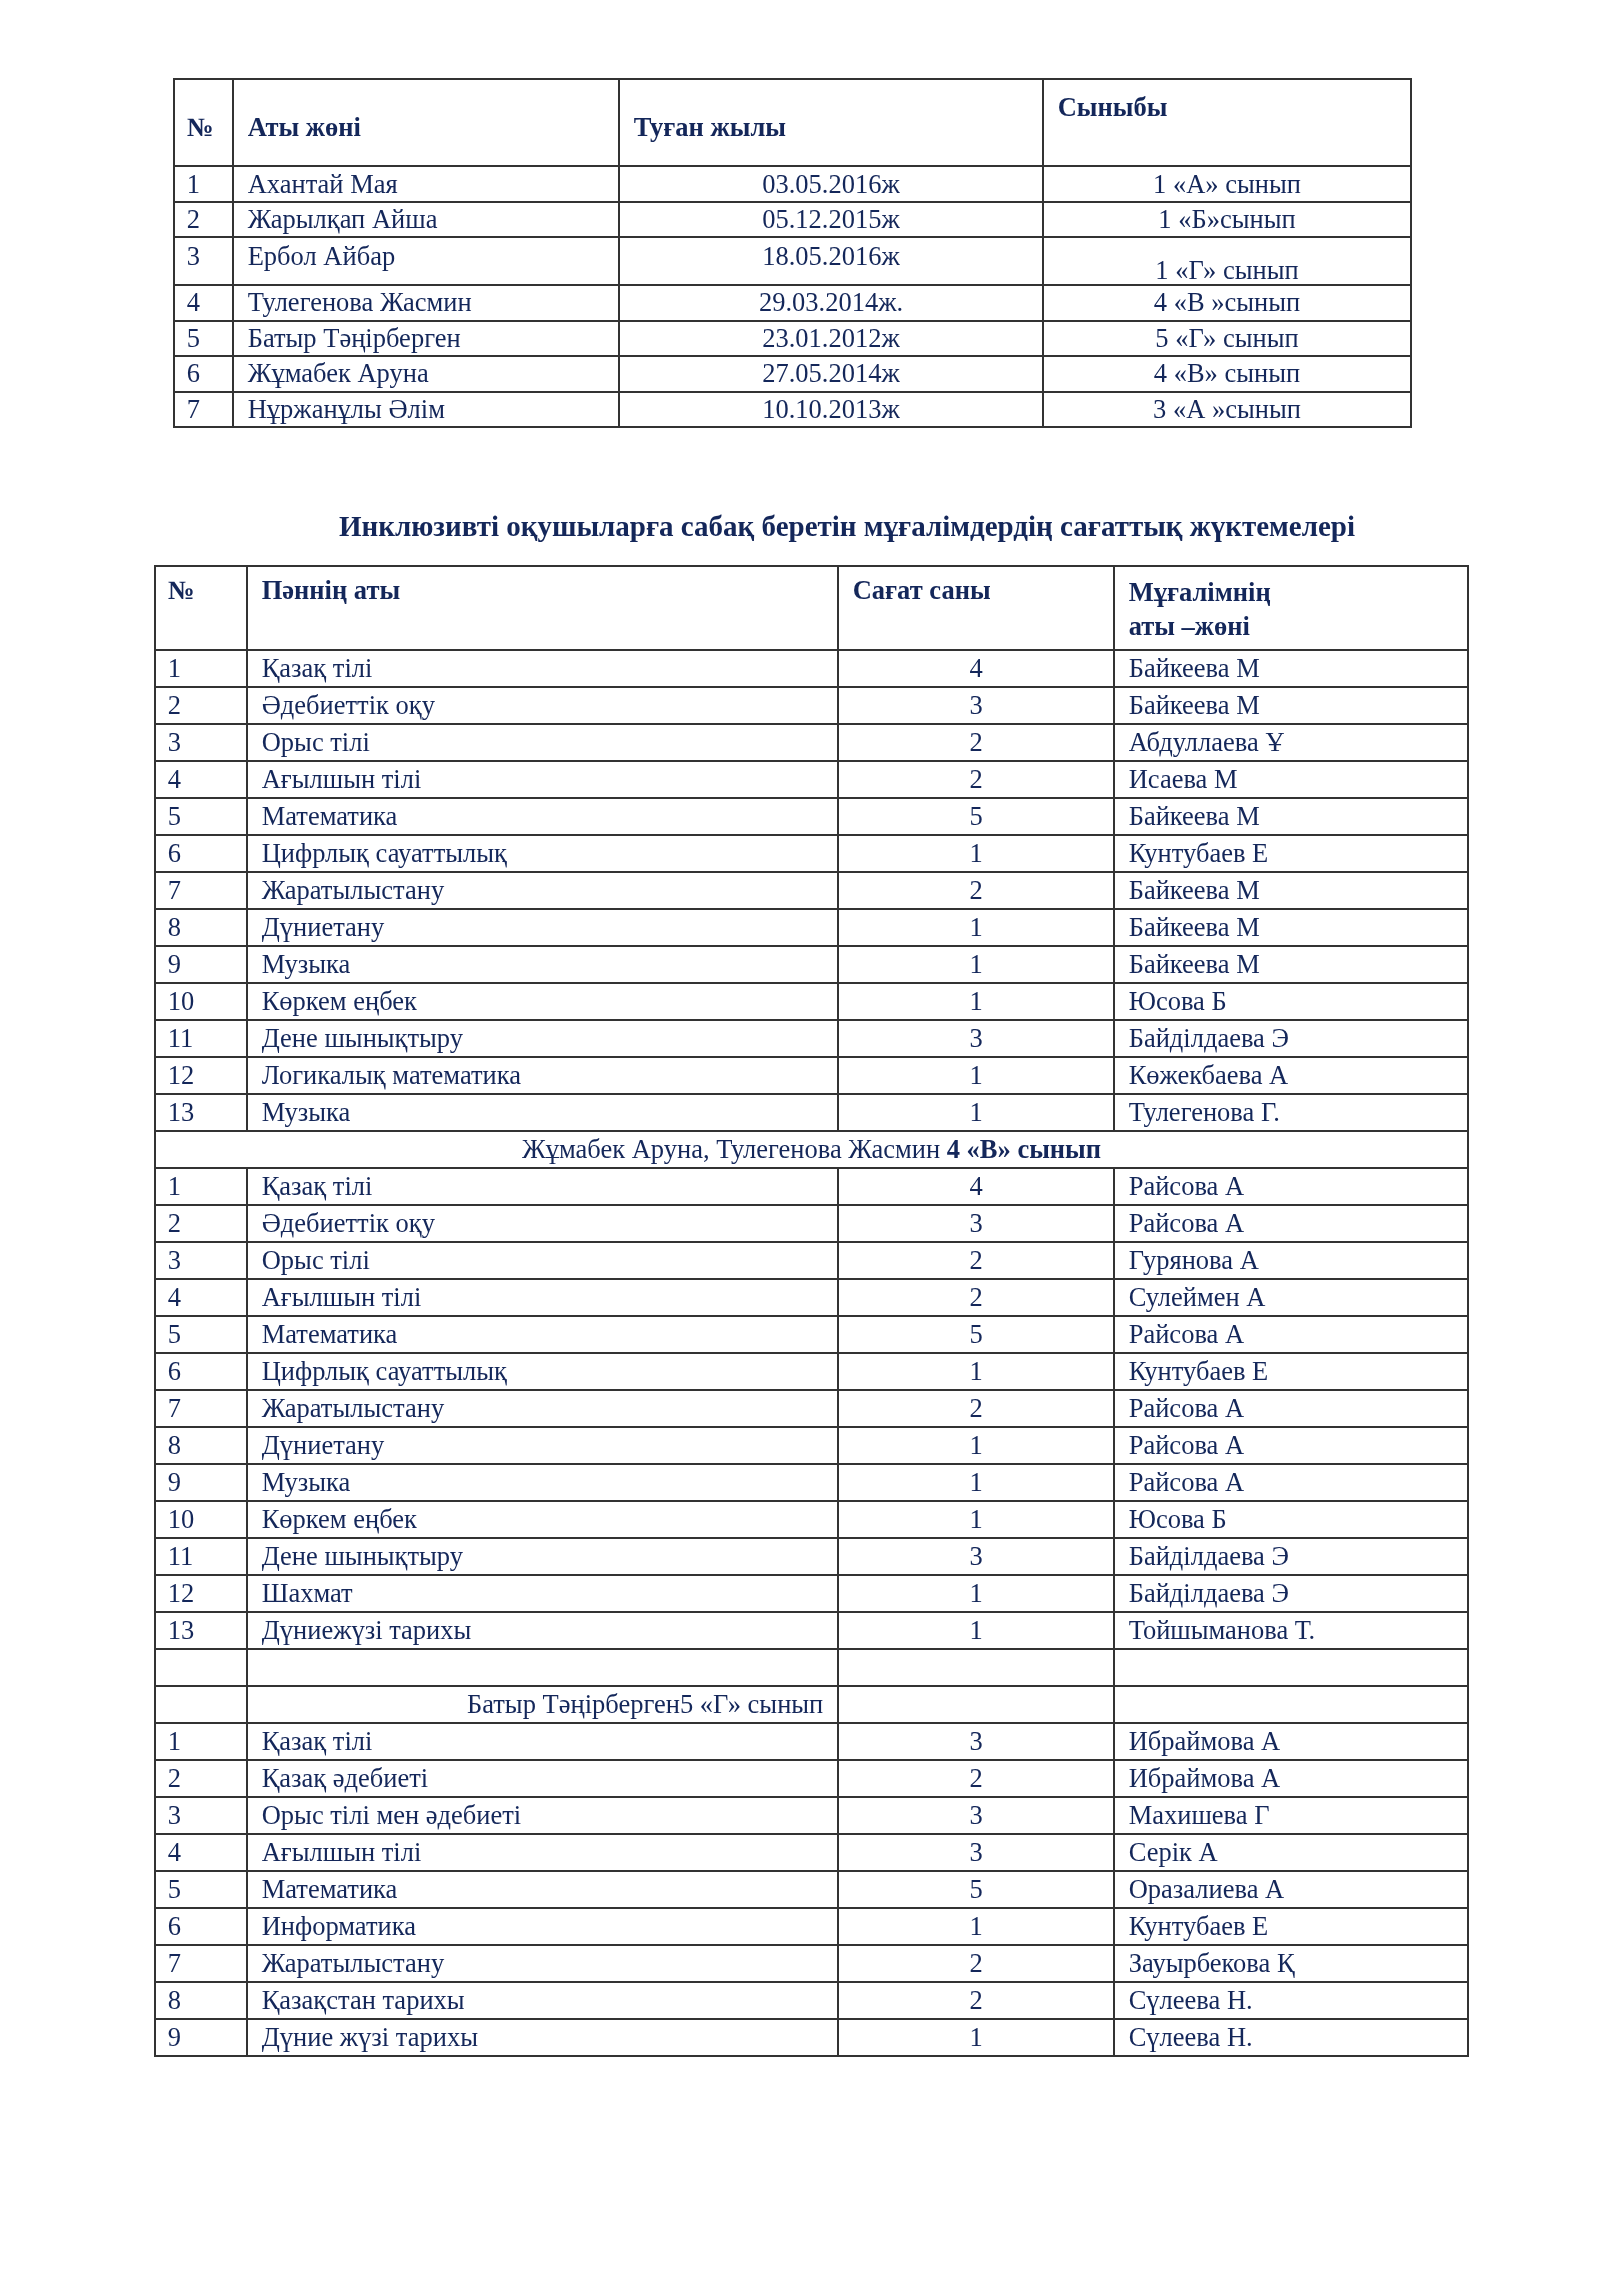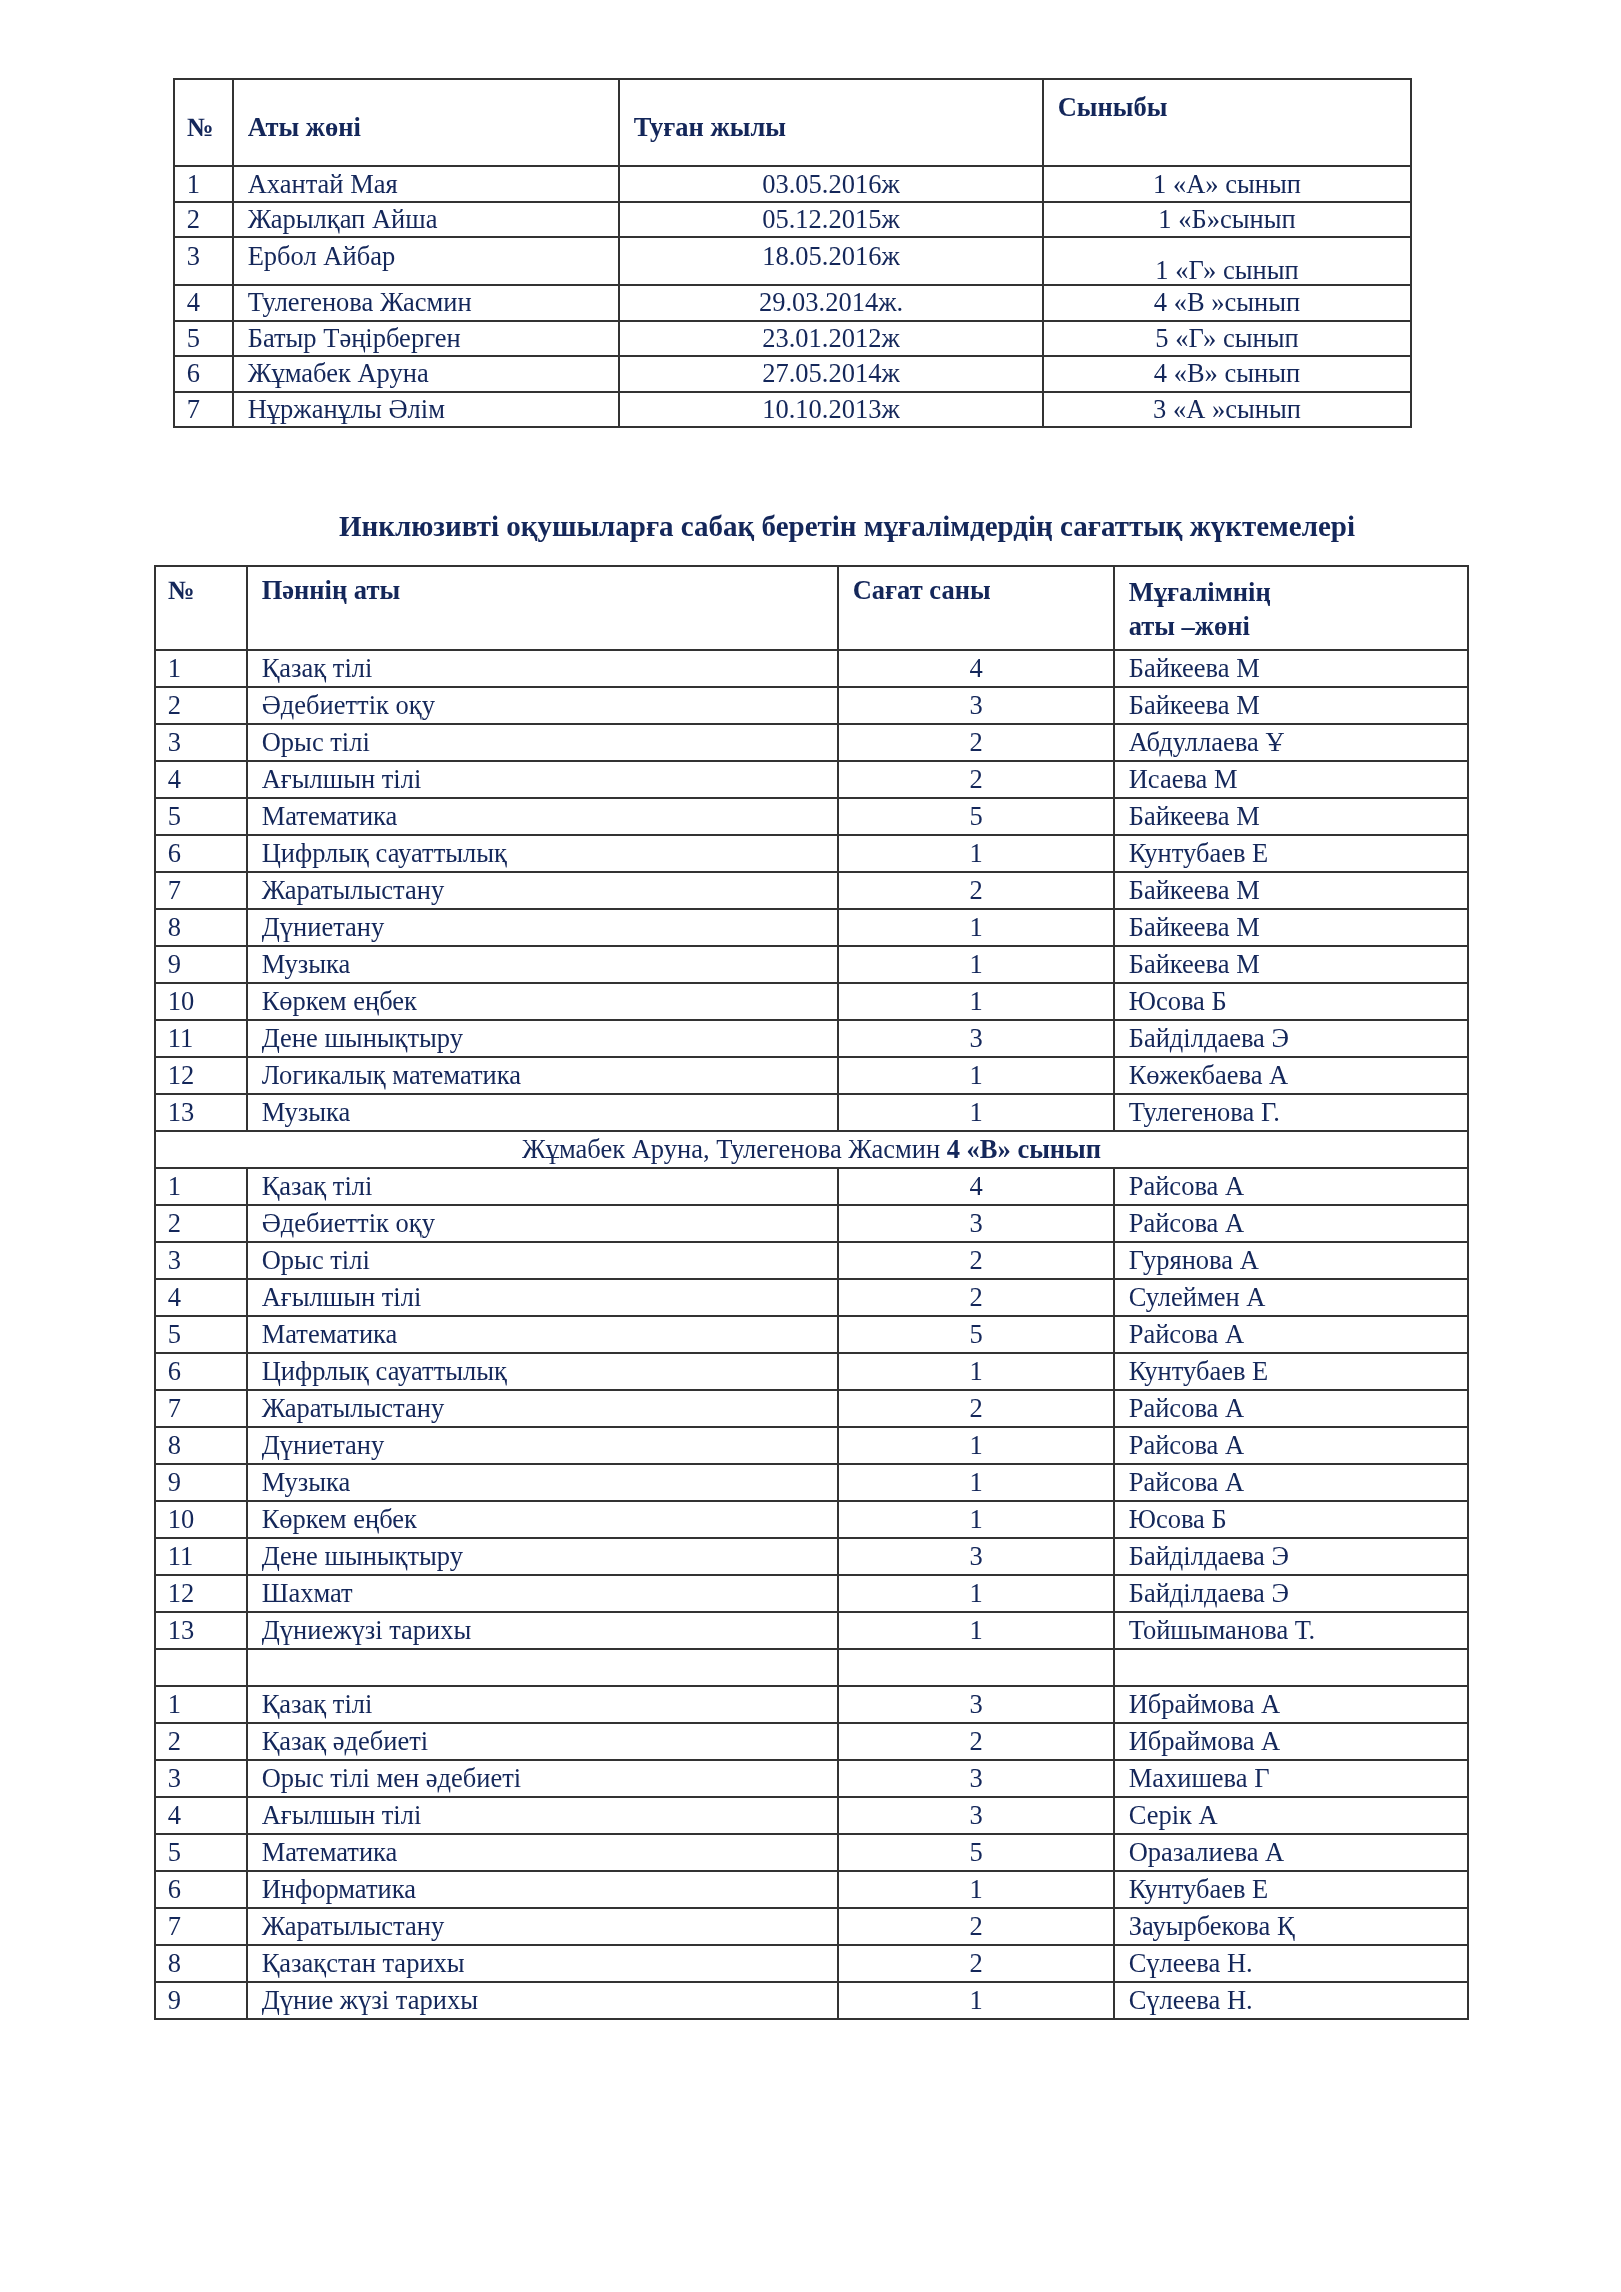--- a/index.html
+++ b/index.html
@@ -280,20 +280,26 @@
         <td class="subj">Дүниежүзі тарихы</td>
         <td class="hrs">1</td>
         <td class="teacher">Тойшыманова Т.</td>
       </tr>
       <tr>
         <td></td>
         <td></td>
         <td></td>
         <td></td>
       </tr>
+      <tr class="section-right">
+        <td></td>
+        <td class="sec-label"><span>Батыр Тәңірберген5  «Г» сынып</span></td>
+        <td></td>
+        <td></td>
+      </tr>
       <tr>
         <td class="num">1</td>
         <td class="subj">Қазақ тілі</td>
         <td class="hrs">3</td>
         <td class="teacher">Ибраймова А</td>
       </tr>
       <tr>
         <td class="num">2</td>
         <td class="subj">Қазақ  әдебиеті</td>
         <td class="hrs">2</td>

